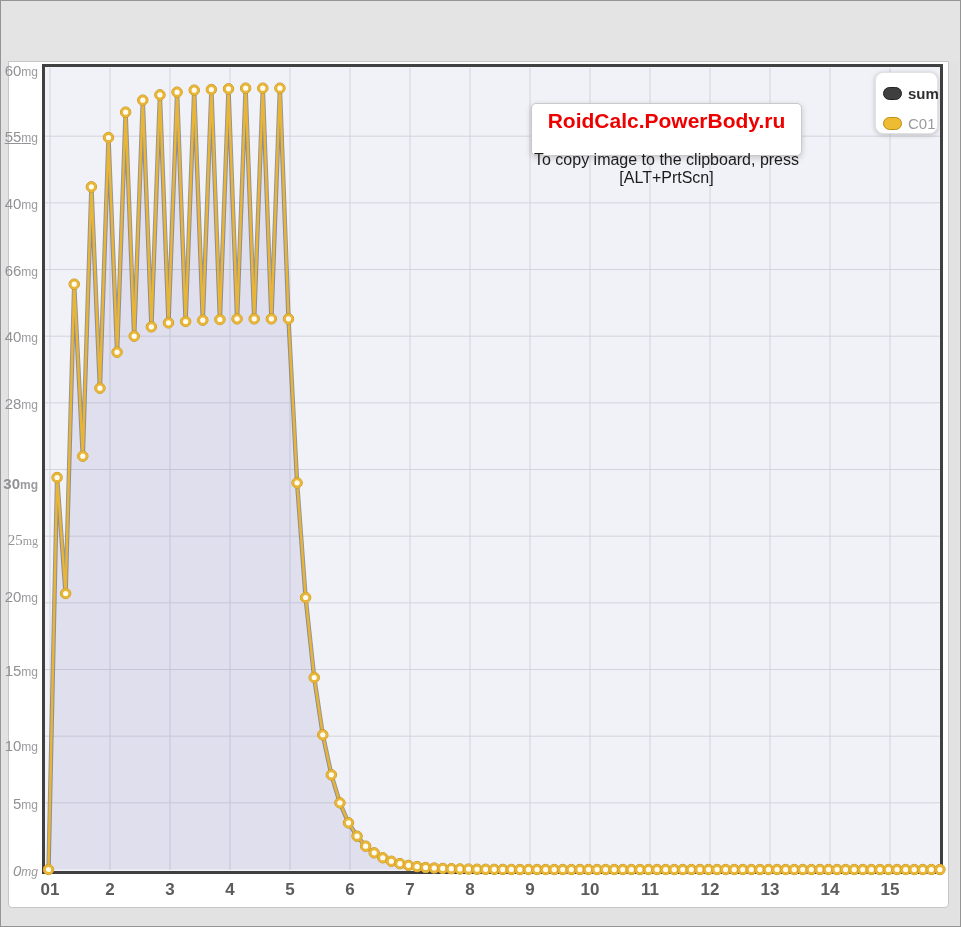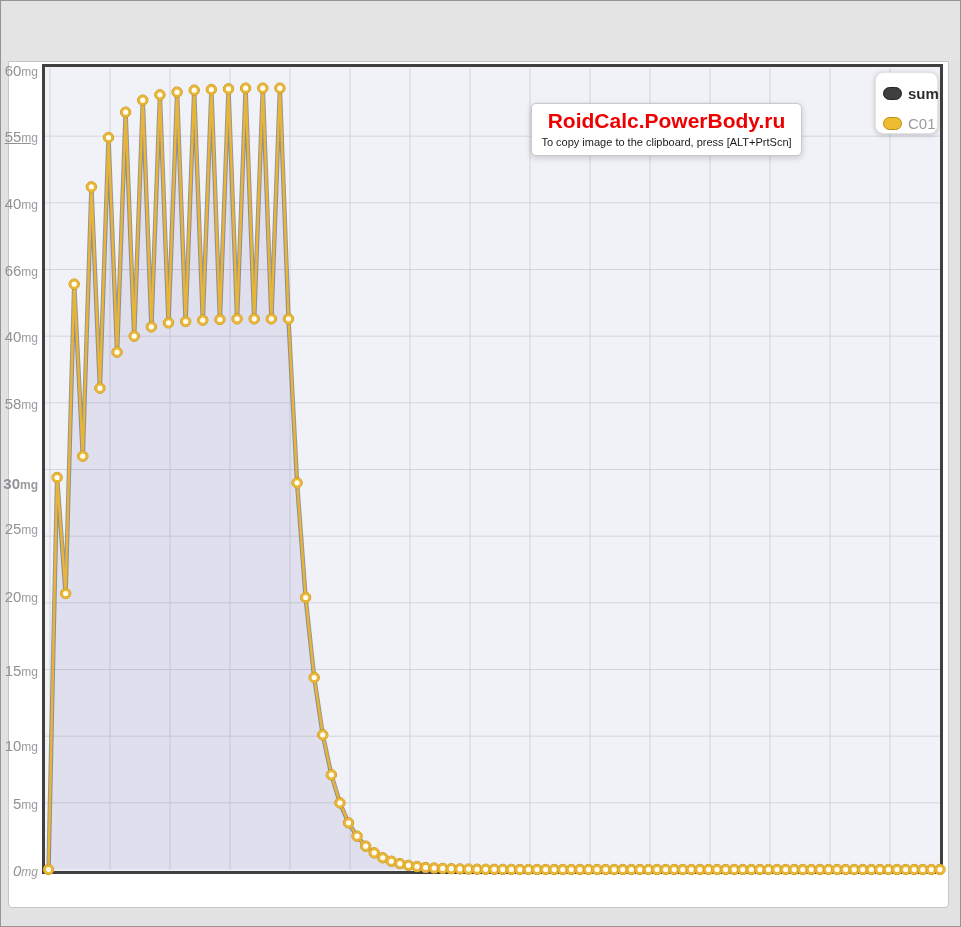--- a/index.html
+++ b/index.html
@@ -54,41 +54,41 @@
   .legrow{ display:flex; align-items:center; height:24px; margin-bottom:6px; cursor:pointer; }
   .swatch{ width:19px; height:13px; border-radius:7px; margin-right:6px; flex:0 0 auto; }
   .leg-sum{ font-size:15px; font-weight:bold; color:#2e2e2e; }
   .leg-c01{ font-size:15px; color:#9b9b9b; }
 
   
   .infobox{ position:absolute; left:522px; top:41px; width:271px; height:53px; background:#fff;
             border:1px solid #c9c9c9; border-radius:5px; box-shadow:0 2px 6px rgba(0,0,0,.18);
             text-align:center; z-index:4; }
   .info-title{ margin-top:5px; font-size:21px; font-weight:bold; letter-spacing:0; }
-  .info-sub{ margin-top:3px; font-size:11px; color:#1c1c1c; }
+  .info-sub{ margin-top:18px; font-size:16px; color:#1c1c1c; }
 </style>
 </head>
 <body>
 
 <div class="window">
 
 
 
   <div class="viewport">
     <div class="panel">
 
       <div class="ylabels" id="ylabels">
           <div class="ylab" style="top: 799.5px; font-style: italic;"><span class="num">0</span><span class="unit">mg</span></div>
           <div class="ylab" style="top: 732.833px;"><span class="num">5</span><span class="unit">mg</span></div>
           <div class="ylab" style="top: 675px;"><span class="num">10</span><span class="unit">mg</span></div>
           <div class="ylab" style="top: 599.5px;"><span class="num">15</span><span class="unit">mg</span></div>
           <div class="ylab" style="top: 526px;"><span class="num">20</span><span class="unit">mg</span></div>
-          <div class="ylab" style="top: 458px;"><span class="num">25</span><span class="unit">mg</span></div>
+          <div class="ylab" style="top: 469px; font-family: Liberation Serif, serif;"><span class="num">25</span><span class="unit">mg</span></div>
           <div class="ylab" style="top: 413px; font-weight: bold;"><span class="num">30</span><span class="unit">mg</span></div>
-          <div class="ylab" style="top: 332.833px;"><span class="num">58</span><span class="unit">mg</span></div>
+          <div class="ylab" style="top: 332.833px;"><span class="num">28</span><span class="unit">mg</span></div>
           <div class="ylab" style="top: 266.167px;"><span class="num">40</span><span class="unit">mg</span></div>
           <div class="ylab" style="top: 199.5px;"><span class="num">66</span><span class="unit">mg</span></div>
           <div class="ylab" style="top: 132.833px;"><span class="num">40</span><span class="unit">mg</span></div>
           <div class="ylab" style="top: 66.1667px; text-decoration: underline;"><span class="num">55</span><span class="unit">mg</span></div>
           <div class="ylab" style="top: -0.5px;"><span class="num">60</span><span class="unit">mg</span></div>
         </div>
 
       <div class="plot">
         <svg id="plot-svg" width="895" height="804" viewBox="0 0 895 804">
             <line x1="5" y1="1" x2="5" y2="803" stroke="#d3d3df" stroke-width="1"></line>
@@ -326,20 +326,37 @@
             <circle cx="869.21342" cy="802.5" r="3.9" fill="none" stroke="#e9b537" stroke-width="2.6"></circle>
             <circle cx="877.78484" cy="802.5" r="5.2" fill="#fffdf2" stroke="#c29114" stroke-width="1"></circle>
             <circle cx="877.78484" cy="802.5" r="3.9" fill="none" stroke="#e9b537" stroke-width="2.6"></circle>
             <circle cx="886.3562600000001" cy="802.5" r="5.2" fill="#fffdf2" stroke="#c29114" stroke-width="1"></circle>
             <circle cx="886.3562600000001" cy="802.5" r="3.9" fill="none" stroke="#e9b537" stroke-width="2.6"></circle>
             <circle cx="894.92768" cy="802.5" r="5.2" fill="#fffdf2" stroke="#c29114" stroke-width="1"></circle>
             <circle cx="894.92768" cy="802.5" r="3.9" fill="none" stroke="#e9b537" stroke-width="2.6"></circle>
           </svg>
       </div>
 
+      <div class="xlabels" id="xlabels">
+          <div class="xlab" style="left: 19px;">01</div>
+          <div class="xlab" style="left: 79px;">2</div>
+          <div class="xlab" style="left: 139px;">3</div>
+          <div class="xlab" style="left: 199px;">4</div>
+          <div class="xlab" style="left: 259px;">5</div>
+          <div class="xlab" style="left: 319px;">6</div>
+          <div class="xlab" style="left: 379px;">7</div>
+          <div class="xlab" style="left: 439px;">8</div>
+          <div class="xlab" style="left: 499px;">9</div>
+          <div class="xlab" style="left: 559px;">10</div>
+          <div class="xlab" style="left: 619px;">11</div>
+          <div class="xlab" style="left: 679px;">12</div>
+          <div class="xlab" style="left: 739px;">13</div>
+          <div class="xlab" style="left: 799px;">14</div>
+          <div class="xlab" style="left: 859px;">15</div>
+        </div>
 
       <div class="legend">
         <div class="legrow">
           <span class="swatch" style="background: rgb(63, 63, 63); border: 1px solid rgb(34, 34, 34);"></span>
           <span class="leg-sum">sum</span>
         </div>
         <div class="legrow">
           <span class="swatch" style="background: rgb(238, 188, 51); border: 1px solid rgb(189, 142, 14);"></span>
           <span class="leg-c01">C01</span>
         </div>

